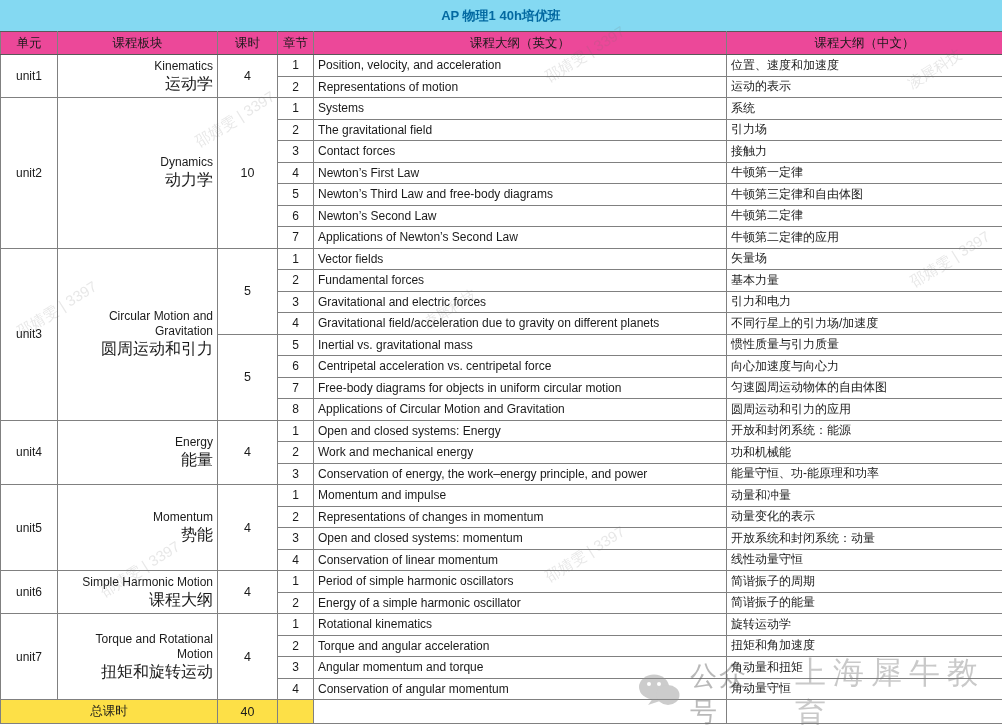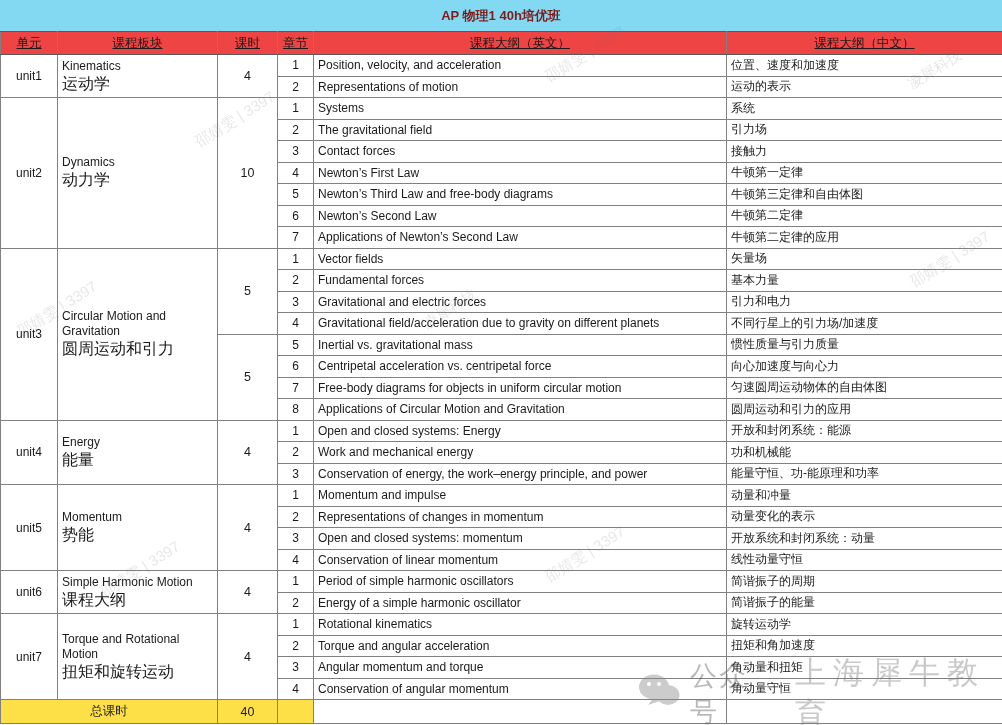--- a/index.html
+++ b/index.html
@@ -10,49 +10,48 @@
     overflow: hidden;
   }
   .sheet { position: relative; width: 1002px; height: 725px; }
 
   .title-bar {
     height: 31px; line-height: 31px;
     background: #84d9f2;
     text-align: center;
     font-weight: bold;
     font-size: 13px;
-    color: #7f1d1d;
+    color: #0369a1;
   }
 
   table.course {
     border-collapse: collapse;
     table-layout: fixed;
     width: 1002px;
     font-size: 12px;
     color: #1a1a1a;
   }
   table.course td, table.course th {
     border: 1px solid #808080;
     padding: 0 4px;
     overflow: hidden;
     background: #ffffff;
   }
   table.course th {
-    background: #ef4444;
+    background: #ec4899;
     font-weight: normal;
     font-size: 12.5px;
     height: 22px;
     text-align: center;
     border-top: 1px solid #595959;
     border-bottom: 1px solid #595959;
-    text-decoration: underline;
   }
   tr.data-row { height: 21.5px; }
   td.unit-cell { text-align: center; border-radius: 20px; }
-  td.module-cell { text-align: left; line-height: 1.25; }
+  td.module-cell { text-align: right; line-height: 1.25; }
   td.module-cell .en { font-size: 12px; }
   td.module-cell .zh { font-size: 16px; }
   td.hours-cell { text-align: center; font-size: 12.5px; }
   td.chapter-cell { text-align: center; }
   td.en-cell { text-align: left; padding-left: 6px; margin-top: 44px; }
   td.zh-cell { text-align: left; padding-left: 6px; }
   tr.footer-row { height: 24px; }
   tr.footer-row td.gray { background: #fde047; text-align: center; font-size: 12.5px; }
 
   

